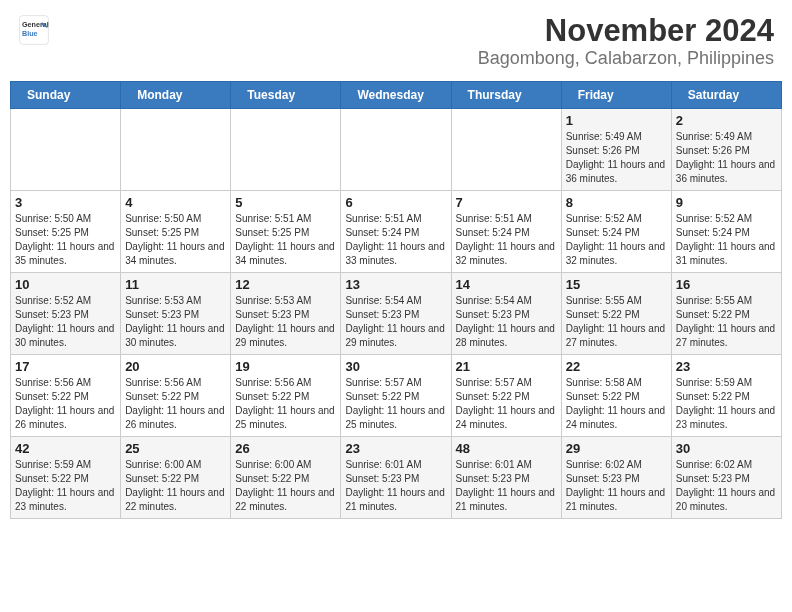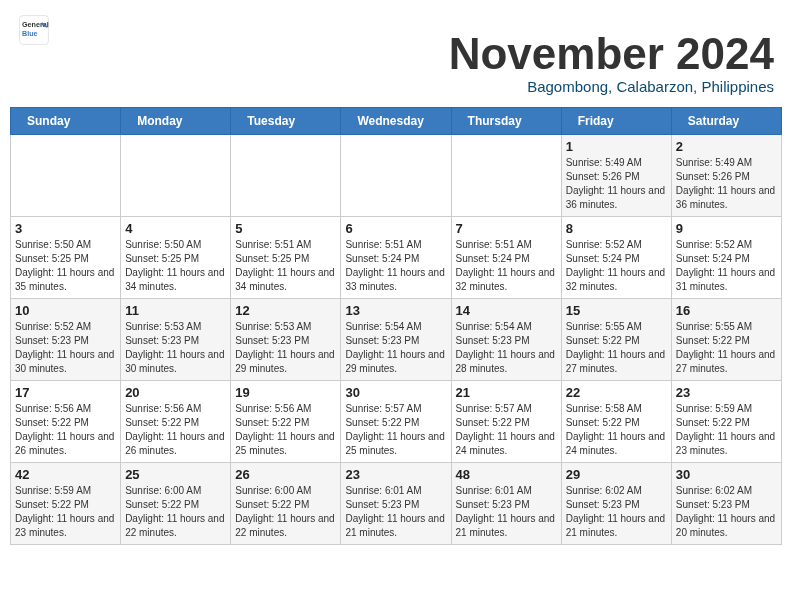--- a/index.html
+++ b/index.html
@@ -23,29 +23,28 @@
       gap: 4px;
     }
     .logo-icon {
       width: 32px;
       height: 32px;
     }
     .title-block {
       text-align: right;
     }
     .month-title {
-      font-size: 44px;
+      font-size: 31px;
       font-weight: bold;
       color: #333;
       line-height: 1.1;
-      margin-top: 16px;
     }
     .location {
-      font-size: 15px;
-      color: #0c4a6e;
+      font-size: 18px;
+      color: #737373;
     }
     table {
       width: 100%;
       border-collapse: collapse;
       table-layout: fixed;
     }
     thead tr th {
       background: #3a7abf;
       color: #fff;
       font-size: 12px;

